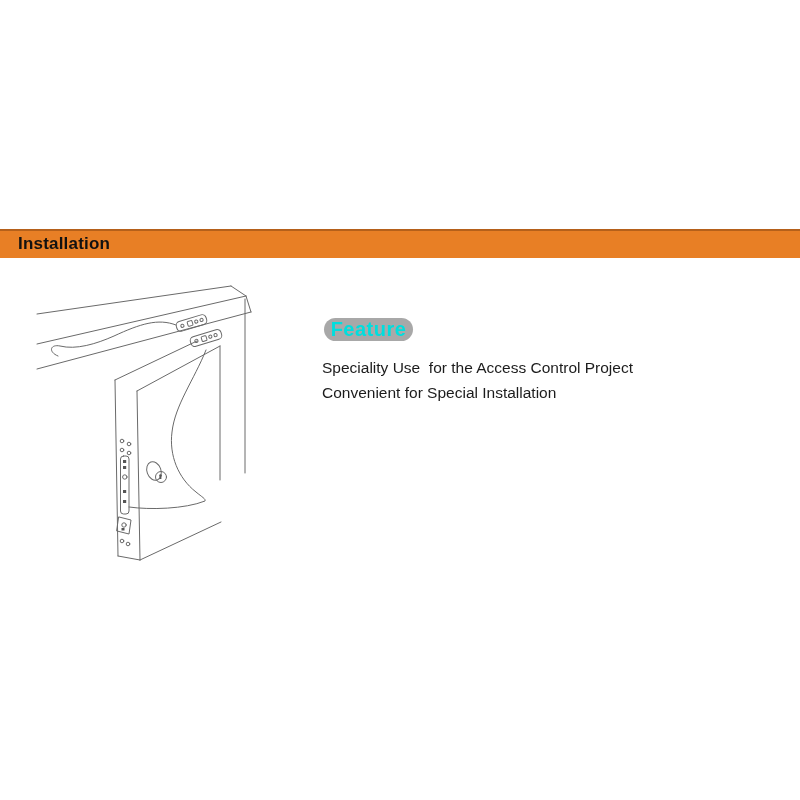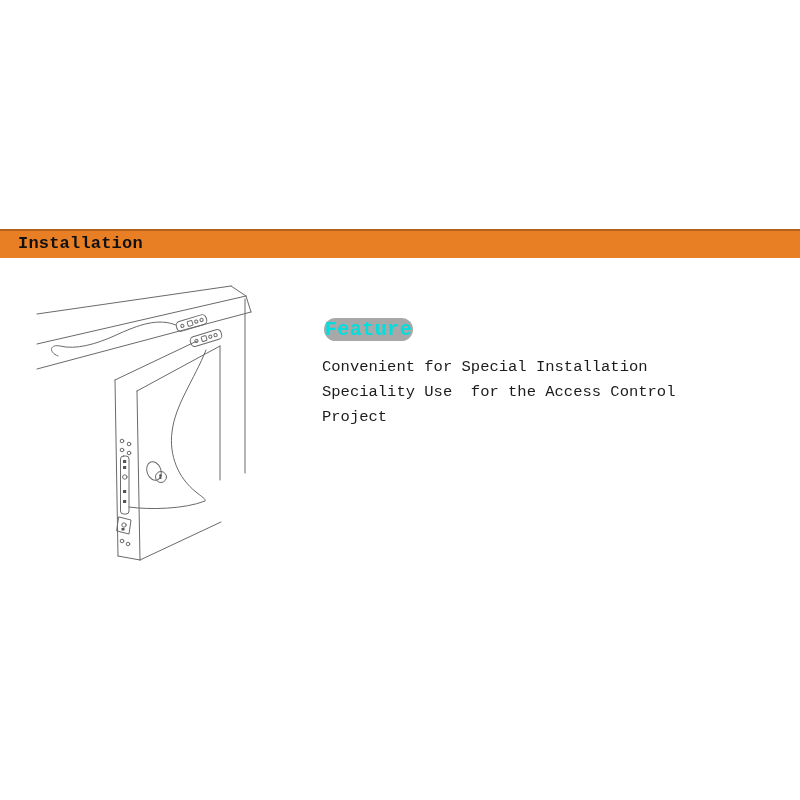--- a/index.html
+++ b/index.html
@@ -3,21 +3,21 @@
 <meta charset="utf-8">
 <style>
   html,body{margin:0;padding:0;}
   body{
     width:800px;height:800px;
     background:#ffffff;
     position:relative;
     overflow:hidden;
     font-family:"Liberation Sans", sans-serif;
   }
-  .page{position:absolute;inset:0;font-family:Liberation Mono, monospace;}
+  .page{position:absolute;inset:0;}
   .header-bar{
     position:absolute;
     left:0;top:229px;
     width:800px;height:29px;
     background:#e87f25;
     border-top:2px solid #b express;
     box-sizing:border-box;
   }
   .header-bar{border-top:2px solid #b5601a;}
   .header-title{
@@ -141,17 +141,17 @@
       <circle cx="160.5" cy="475.5" r="1.3"></circle>
       <rect x="159.6" y="476" width="1.8" height="3"></rect>
     </g>
   </svg>
 
   <div class="feature-badge">
     <span>Feature</span>
   </div>
 
   <div class="feature-list">
+    <div class="feature-item">Speciality Use  for the Access Control Project</div>
     <div class="feature-item">Convenient for Special Installation</div>
-    <div class="feature-item">Speciality Use  for the Access Control Project</div>
   </div>
 
 </div>
 
 </body></html>

